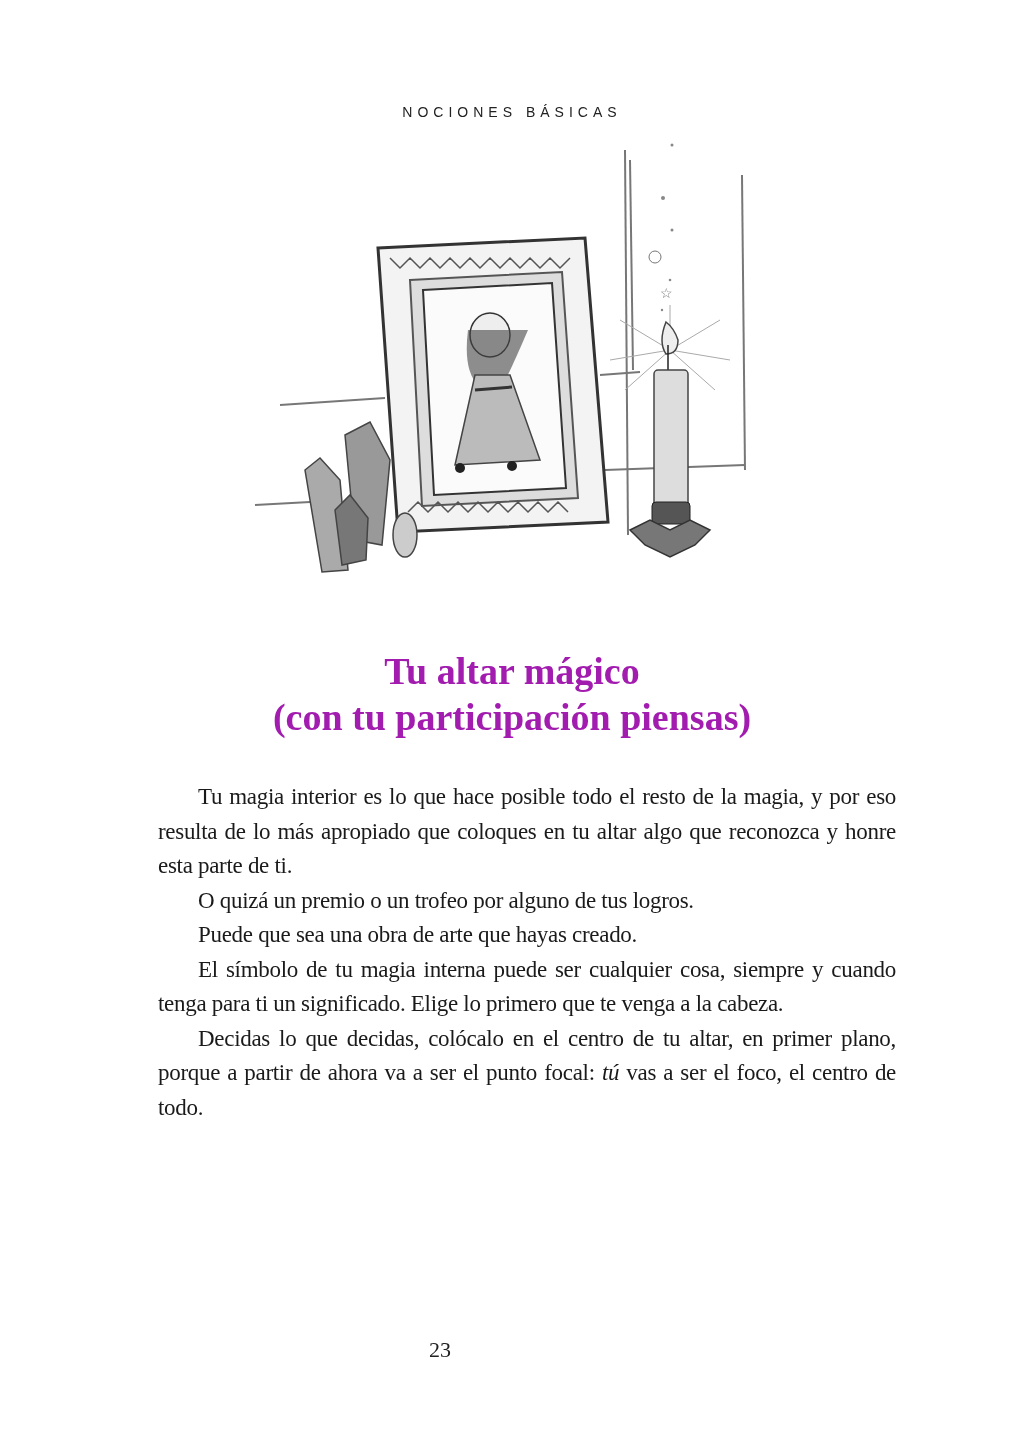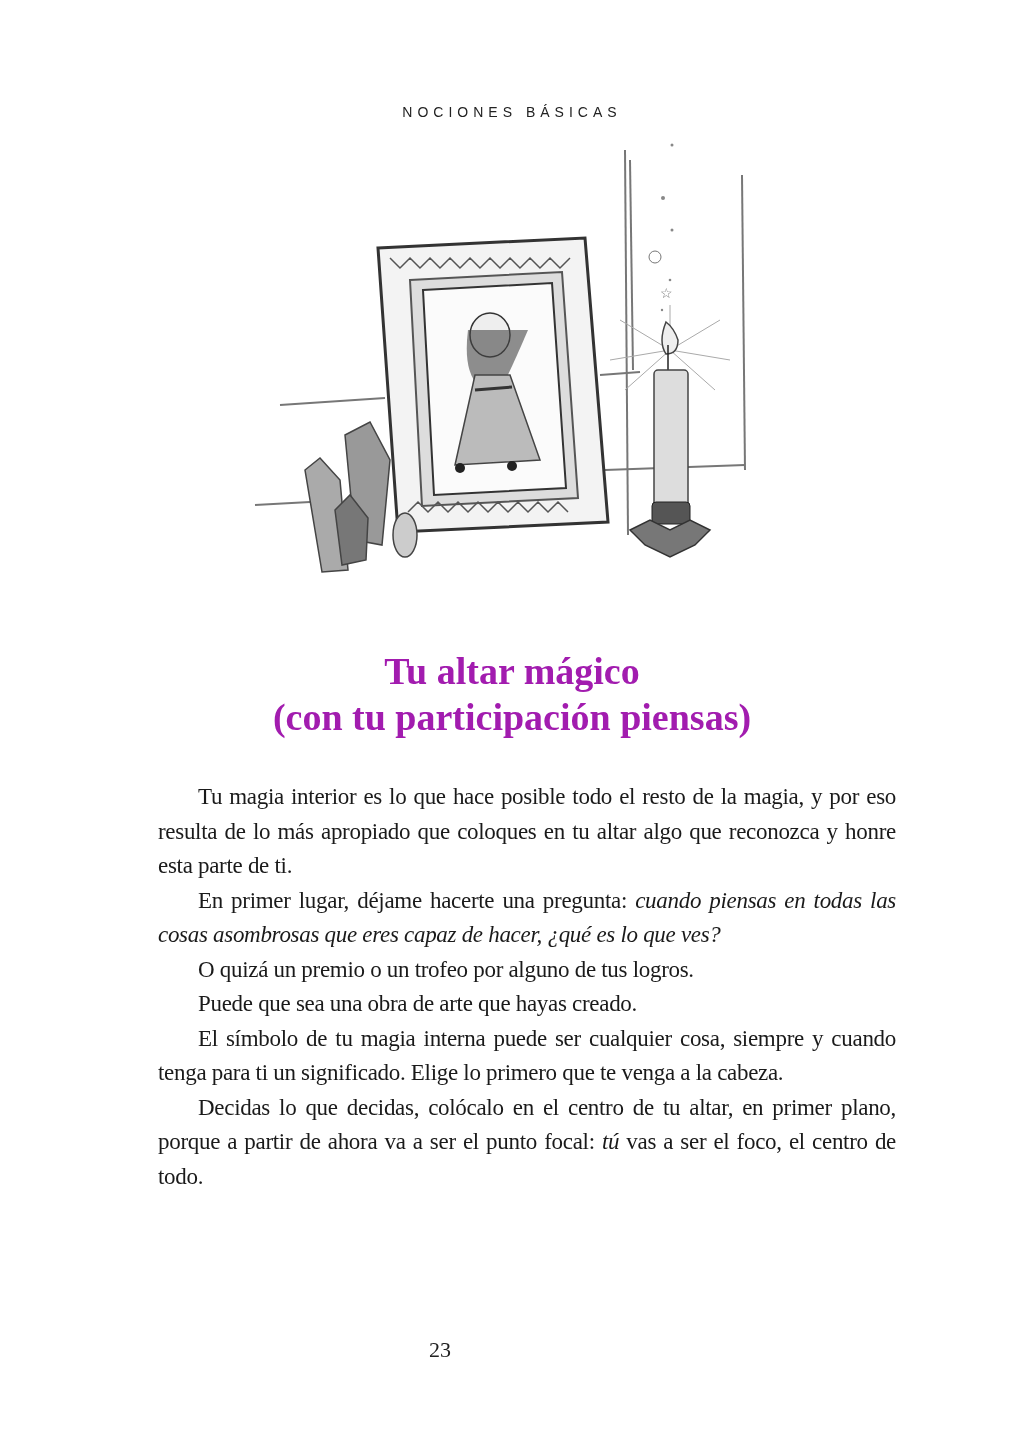--- a/index.html
+++ b/index.html
@@ -92,20 +92,19 @@
   </g>
 </svg>
 
 <div class="chapter-title">
   <div>Tu altar mágico</div>
   <div>(con tu participación piensas)</div>
 </div>
 
 <div class="body-text">
   <p><span>Tu magia interior es lo que hace posible todo el resto de la magia, y por eso resulta de lo más apropiado que coloques en tu altar algo que reconozca y honre esta parte de ti.</span></p>
-  <p><span>En primer lugar, déjame hacerte una pregunta: </span><em>cuando piensas en todas las cosas asombrosas que eres capaz de hacer, ¿qué es lo que ves?</em></p>
   <p><span>O quizá un premio o un trofeo por alguno de tus logros.</span></p>
   <p><span>Puede que sea una obra de arte que hayas creado.</span></p>
   <p><span>El símbolo de tu magia interna puede ser cualquier cosa, siempre y cuando tenga para ti un significado. Elige lo primero que te venga a la cabeza.</span></p>
   <p><span>Decidas lo que decidas, colócalo en el centro de tu altar, en primer plano, porque a partir de ahora va a ser el punto focal: </span><em>tú</em><span> vas a ser el foco, el centro de todo.</span></p>
 </div>
 
 <div class="page-number">23</div>
 
 </body></html>

